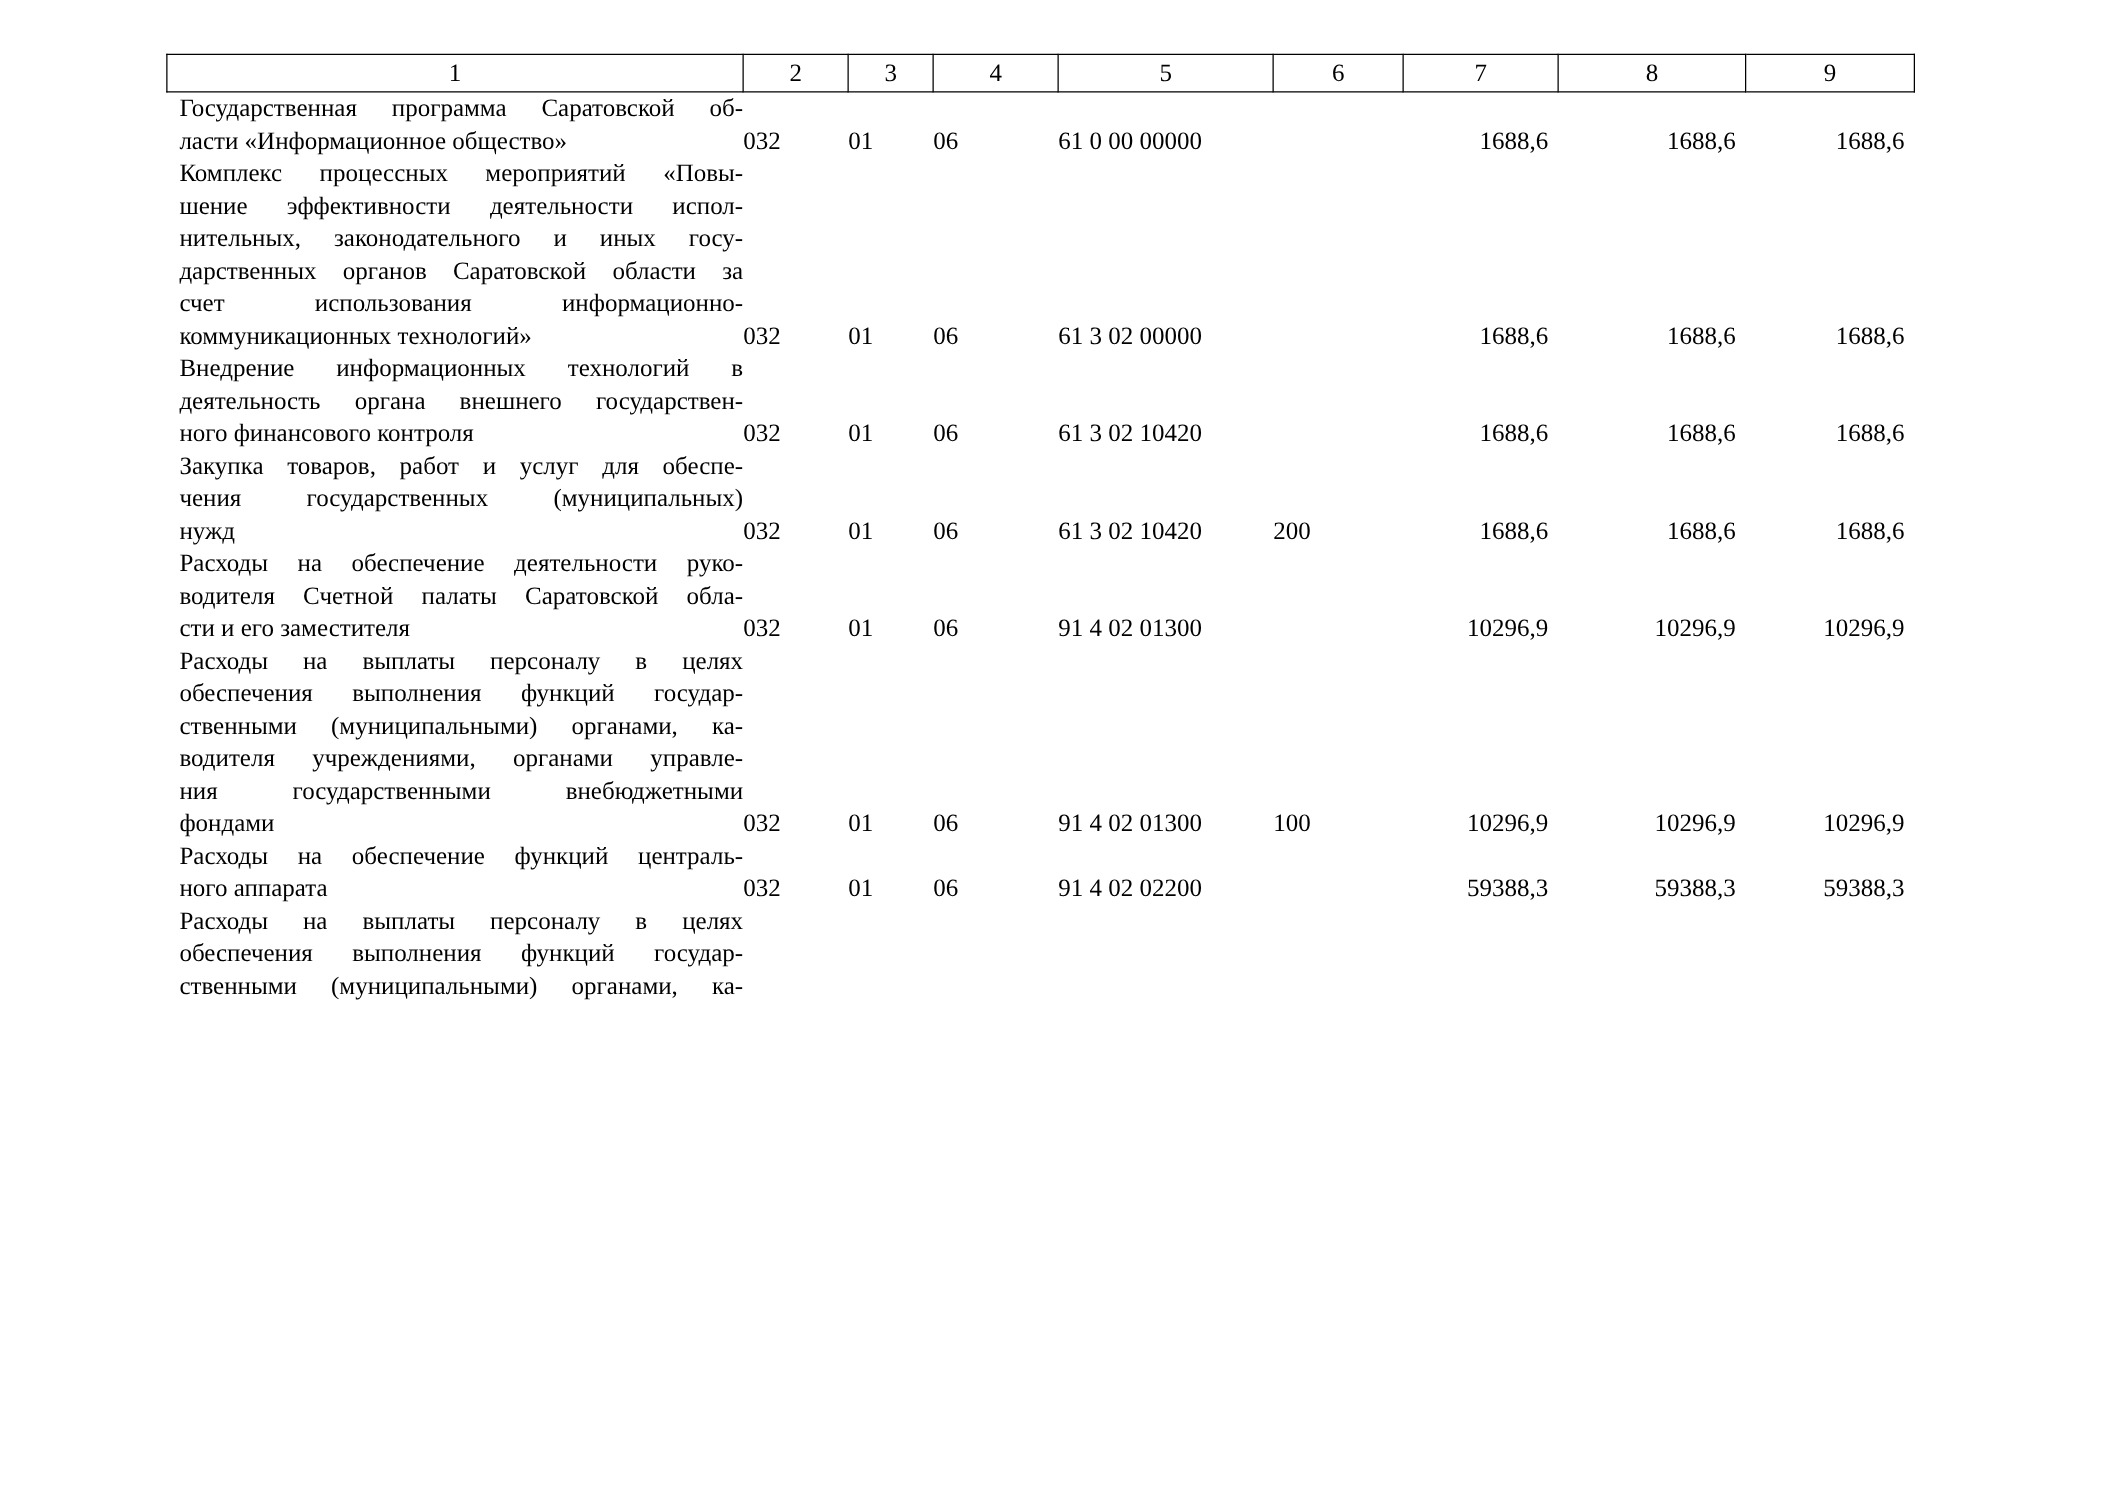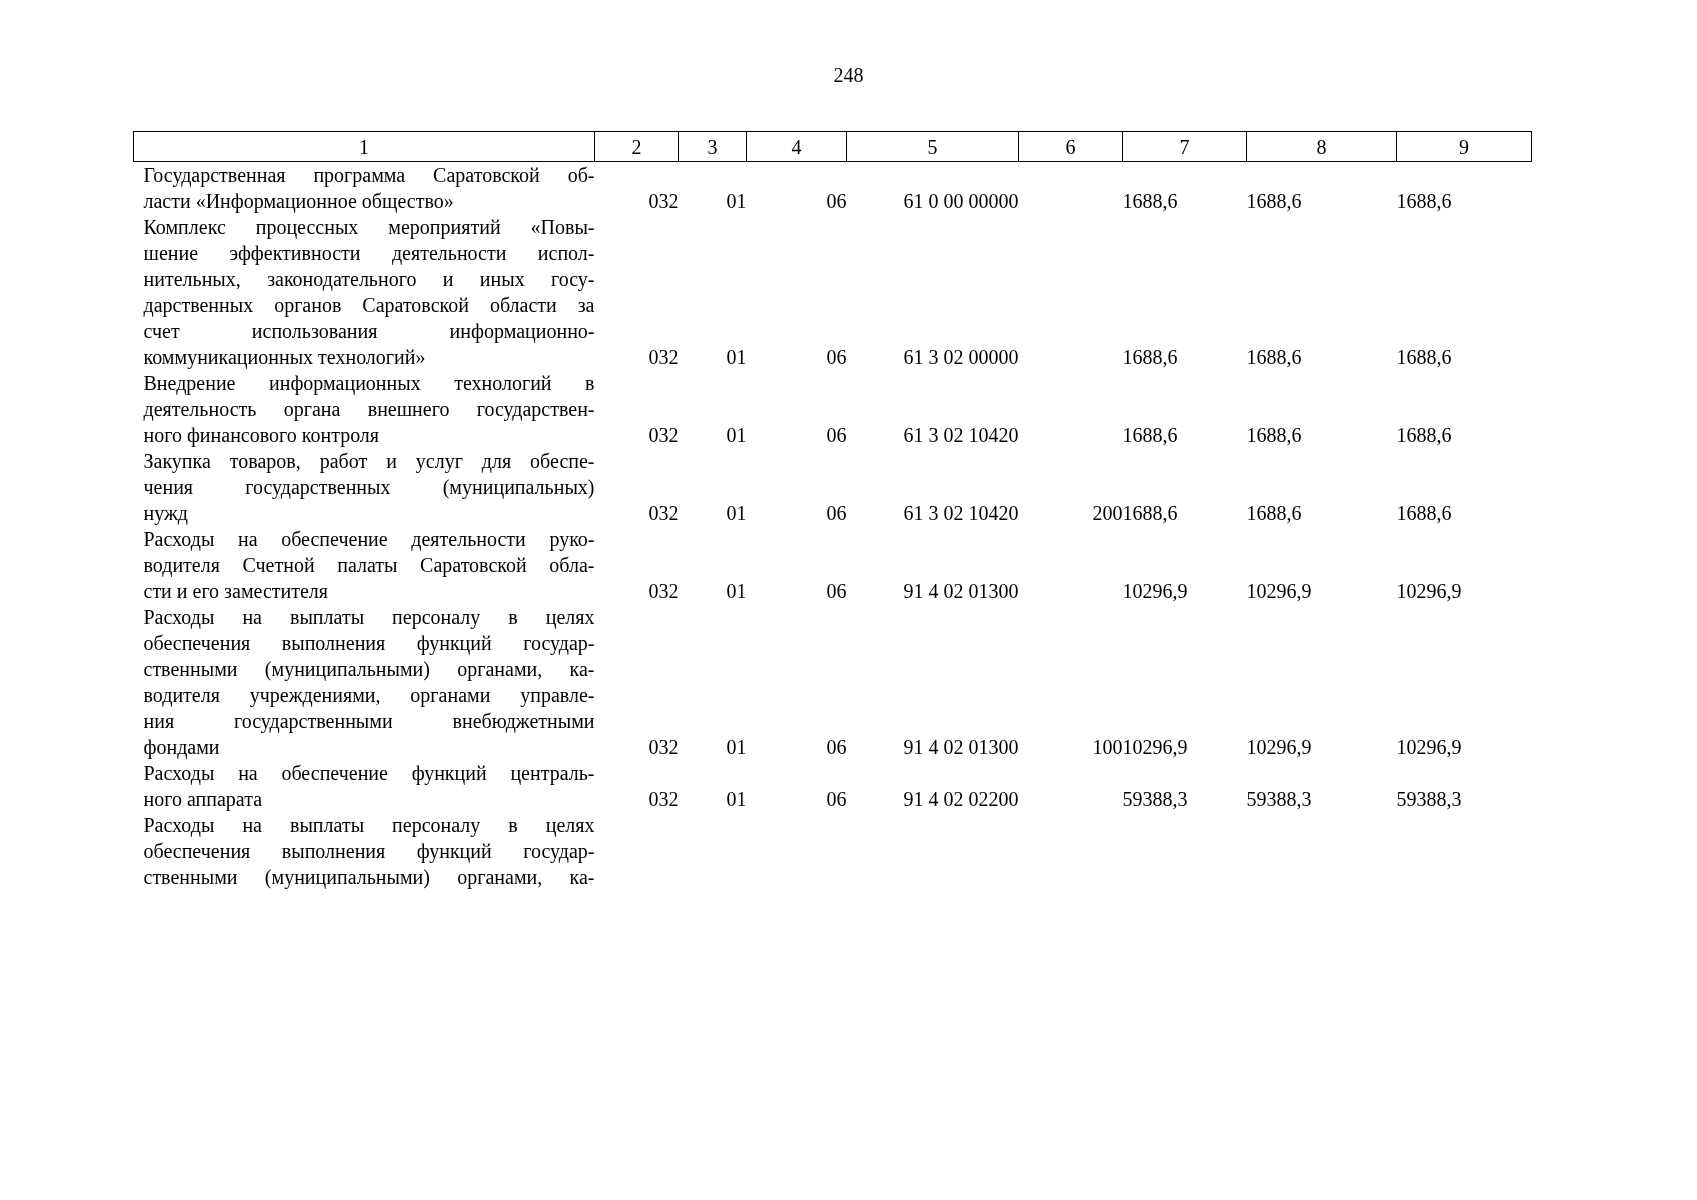--- a/index.html
+++ b/index.html
@@ -42,38 +42,37 @@
   .w1 { width: 461px; }
   .w2 { width: 84px; }
   .w3 { width: 68px; }
   .w4 { width: 100px; }
   .w5 { width: 172px; }
   .w6 { width: 104px; }
   .w7 { width: 124px; }
   .w8 { width: 150px; }
   .w9 { width: 135px; }
   .c-desc { padding-left: 10px; }
-  .c-center { text-align: right; }
-  .c-right { padding-right: 8px; }
+  .c-center { text-align: left; }
+  .c-right { text-align: right; padding-right: 8px; }
   .desc-line {
     text-align: justify;
     text-align-last: justify;
     font-family: Liberation Serif, serif;
   }
   .desc-line.last {
     text-align: right;
     text-align-last: left;
   }
 </style>
 </head>
 <body>
 
 <div class="page">
 
-  <div class="page-number">248</div>
 
   <div class="table-wrap">
     <div class="doc-table">
 
       <div class="tr header">
         <div class="td w1">1</div>
         <div class="td w2">2</div>
         <div class="td w3">3</div>
         <div class="td w4">4</div>
         <div class="td w5">5</div>

